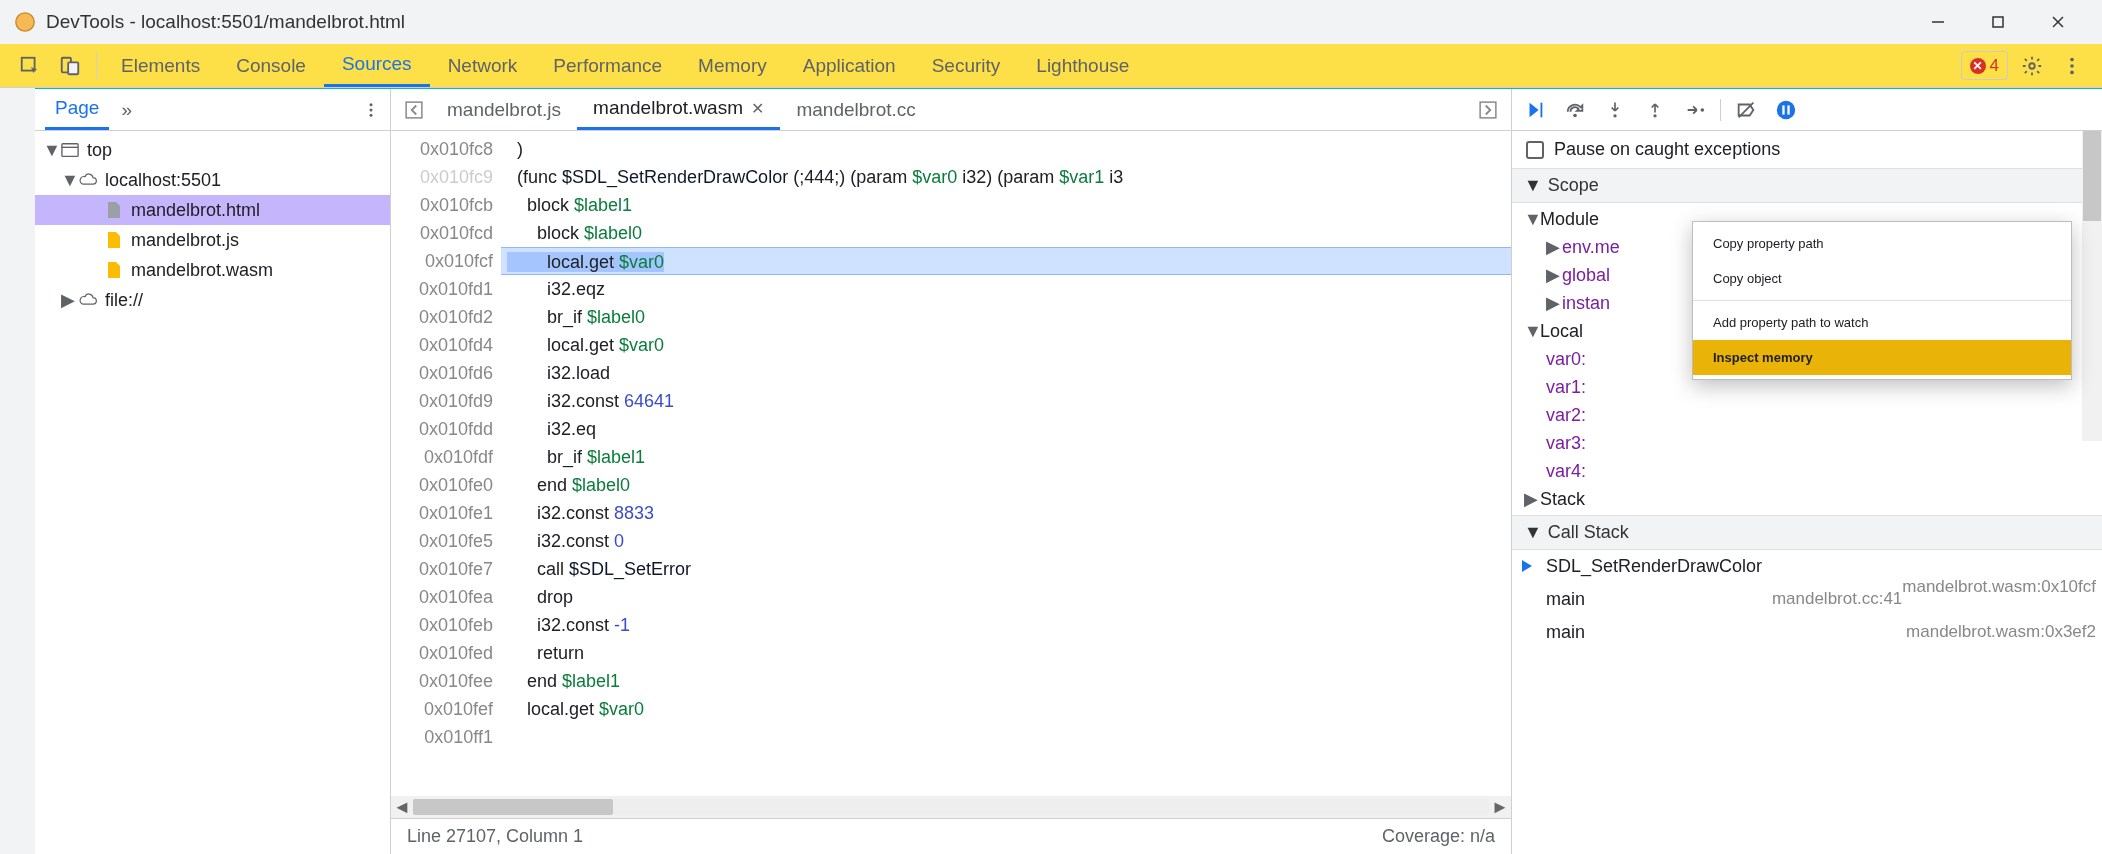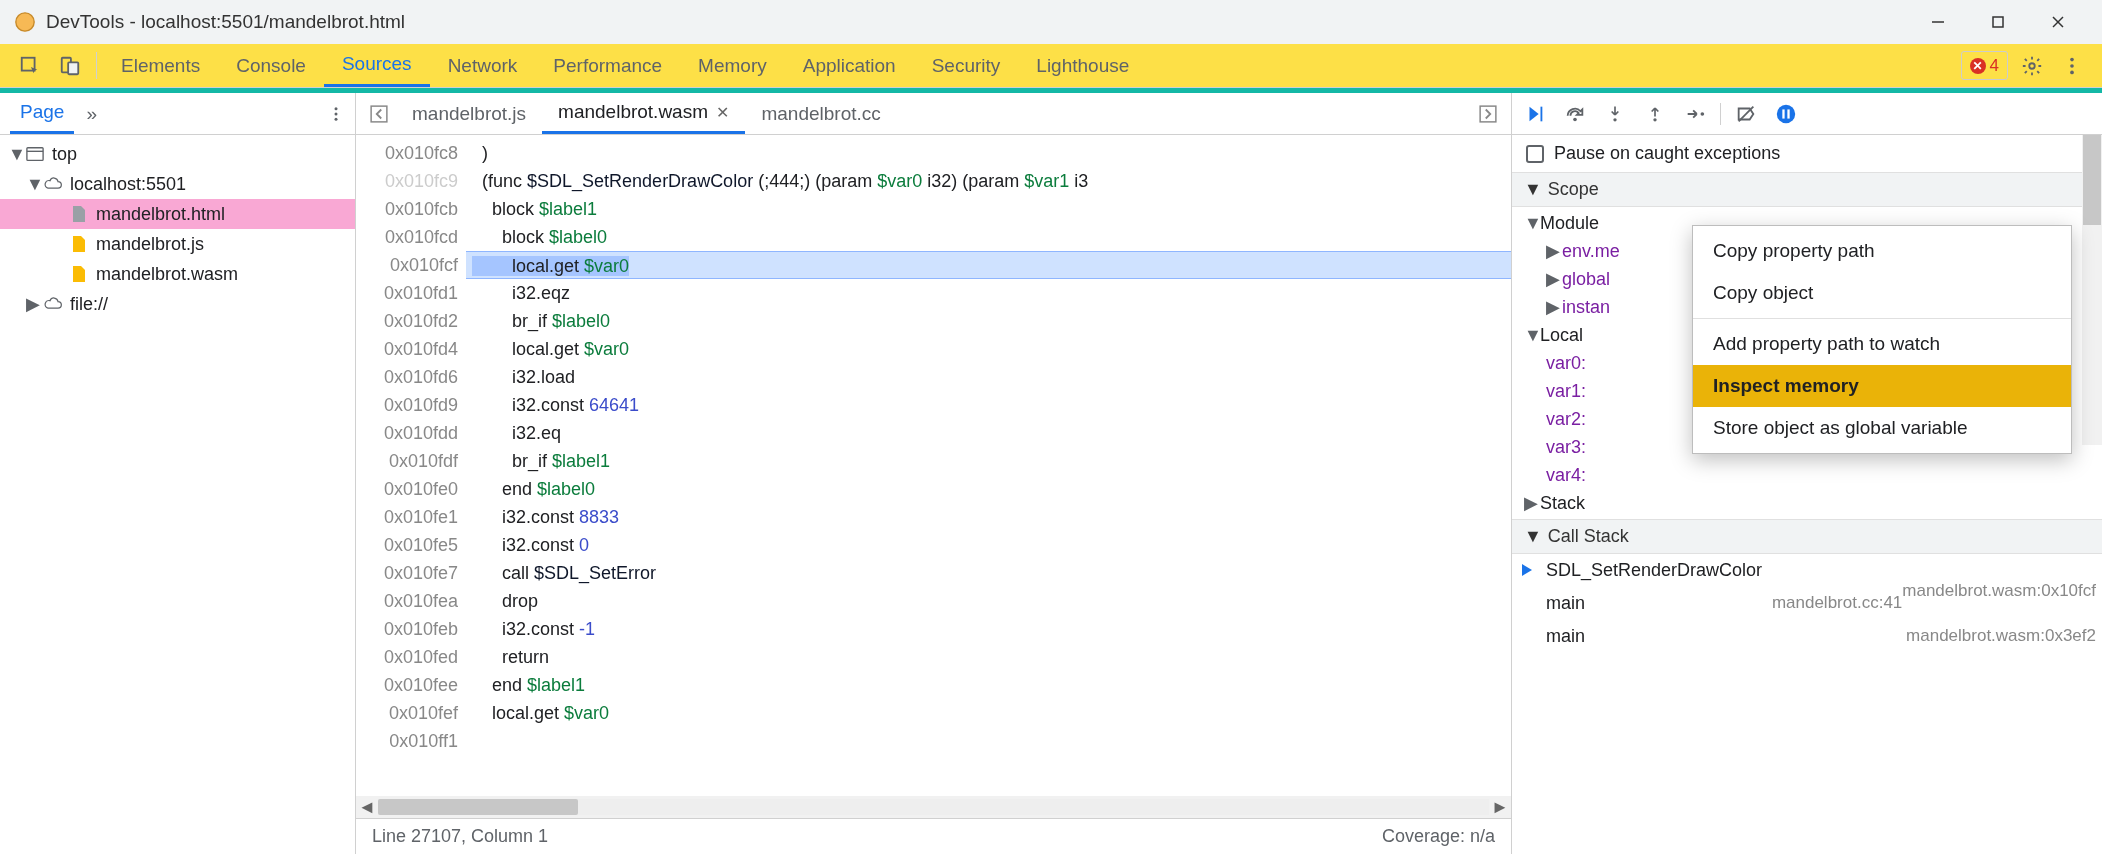--- a/index.html
+++ b/index.html
@@ -18,31 +18,31 @@
   .tabsbar .iconbtn { width: 40px; display: flex; align-items: center; justify-content: center; cursor: pointer; color: #5f6368; }
   .tabsbar .divider { width: 1px; background: #d0d0d0; margin: 8px 6px; }
   .tabsbar .tab { padding: 0 18px; display: flex; align-items: center; font-size: 19px; color: #5f6368; cursor: pointer; }
   .tabsbar .tab.active { color: #1a73e8; border-bottom: 3px solid #1a73e8; }
   .tabsbar .spacer { flex: 1; }
   .tabsbar .errbadge { display:flex; align-items:center; gap:4px; border:1px solid #ccc; border-radius:3px; padding:2px 8px; margin:7px 4px; cursor:pointer;}
   .tabsbar .errbadge .dot { width:16px; height:16px; border-radius:50%; background:#d93025; display:flex;align-items:center;justify-content:center;color:#fff;font-size:12px;font-weight:bold;}
   .tabsbar .errbadge .num { color:#d93025; font-size:17px;}
 
   
-  .main { display: flex; height: calc(854px - 44px - 44px); border-top:5px solid #14b8a6;}
+  .main { display: flex; height: calc(854px - 44px - 44px); border-top:1px solid #14b8a6;margin-left:35px;}
 
   
   .filenav { width: 356px; background: #fff; border-right: 1px solid #d0d0d0; display: flex; flex-direction: column; }
   .filenav .navhdr { height: 42px; border-bottom: 1px solid #d0d0d0; display: flex; align-items: center; padding: 0 10px; }
   .filenav .navhdr .pagelbl { font-size: 19px; color: #1a73e8; border-bottom:3px solid #1a73e8; padding:8px 10px;}
   .filenav .navhdr .more { font-size:19px; color:#5f6368; margin-left:12px;}
   .filenav .navhdr .spacer { flex:1; }
   .filenav .tree { flex:1; padding: 4px 0; overflow:auto; }
   .tree-item { display:flex; align-items:center; height:30px; padding:0 8px; cursor:pointer; font-size:18px;}
-  .tree-item.selected { background:#f9a8d4;}
+  .tree-item.selected { background:#c4b5fd;}
   .tree-item .tw { width:14px; display:inline-block; text-align:center; color:#5f6368; margin-right:2px;}
   .tree-item .ic { width:22px; height:22px; margin-right:6px; display:inline-flex;align-items:center;justify-content:center;}
   .ind1 { padding-left: 26px; } .ind3 { padding-left: 68px; }
 
   
   .codearea { flex:1; display:flex; flex-direction:column; background:#fff; border-right:1px solid #d0d0d0; min-width:0;}
   .filetabs { height:42px; border-bottom:1px solid #d0d0d0; display:flex; align-items:stretch; padding:0 6px;}
   .filetabs .navbtn { width:34px; display:flex;align-items:center;justify-content:center;color:#888;cursor:pointer;}
   .filetabs .ftab { display:flex; align-items:center; padding:0 16px; font-size:19px; color:#5f6368; cursor:pointer; gap:8px;}
   .filetabs .ftab.active { color:#202124; border-bottom:3px solid #1a73e8;}
@@ -77,21 +77,21 @@
   .scope .sub .k { color:#7a1fa2;}
   .scope .sub { padding-left:12px;}
   .scope .sub2 { padding-left:34px;}
   .callstack .frame { padding:6px 6px 6px 34px; font-size:18px;}
   .callstack .frame .loc { color:#888; font-size:17px; float:right;}
   .callstack .frame.current::before { content:""; position:absolute; margin-left:-24px; margin-top:4px; border-left:10px solid #1a73e8; border-top:6px solid transparent; border-bottom:6px solid transparent;}
   .callstack .frame.current { color:#202124;}
 
   
   .ctxmenu { position:absolute; right:30px; top:132px; width:380px; background:#fff; border:1px solid #bdbdbd; box-shadow:0 6px 20px rgba(0,0,0,.25); z-index:10; padding:4px 0;}
-  .ctxmenu .item { padding:10px 20px; font-size:19px; cursor:pointer;}
+  .ctxmenu .item { padding:10px 20px; font-size:13px; cursor:pointer;}
   .ctxmenu .item.hl { background:#eab308;font-weight:bold;}
   .ctxmenu .sep { height:1px; background:#e0e0e0; margin:4px 0;}
 
   .vscroll { position:absolute; top:42px; right:0; width:20px; height:310px; background:#f1f1f1;}
   .vscroll .vthumb { position:absolute; top:0; width:18px; left:1px; height:90px; background:#c7c7c7;}
 
   svg { display:block; }
 </style>
 </head>
 <body>
@@ -412,17 +412,16 @@
     <div class="vscroll">
         <div class="vthumb"></div>
       </div>
 
     <div class="ctxmenu">
       <div class="item">Copy property path</div>
       <div class="item">Copy object</div>
       <div class="sep"></div>
       <div class="item">Add property path to watch</div>
       <div class="item hl">Inspect memory</div>
-      <div class="item">Store object as global variable</div>
     </div>
   </div>
 
 </div>
 
 </body></html>

